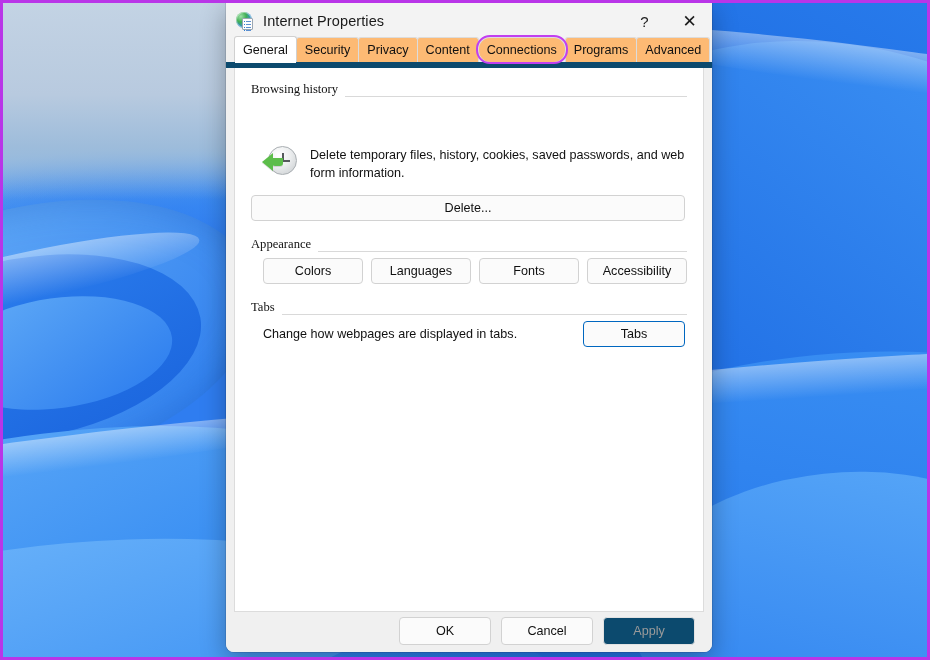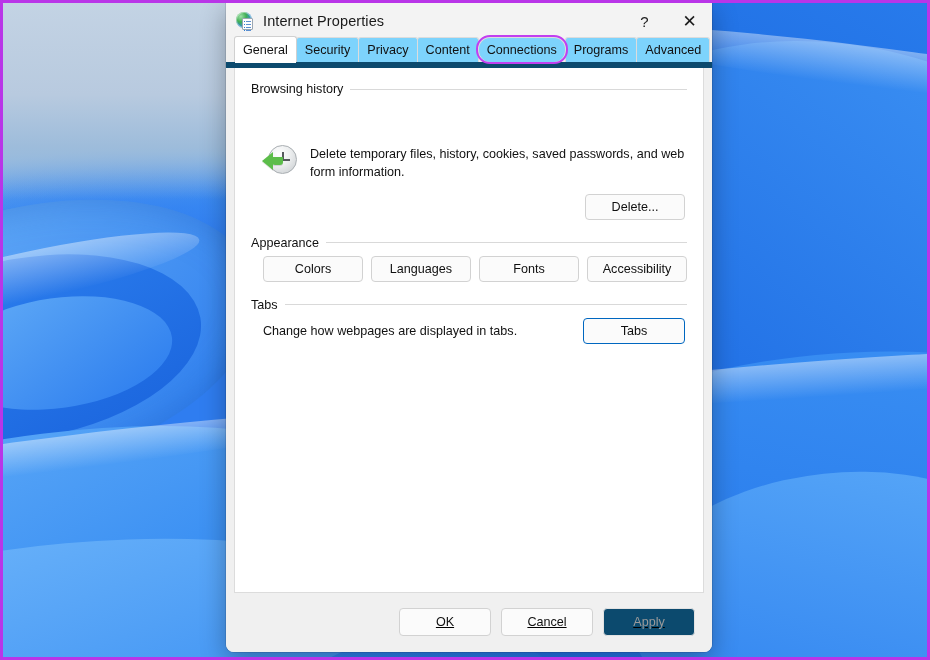--- a/index.html
+++ b/index.html
@@ -137,21 +137,21 @@
     background: #f0f0f0;
     position: relative;
     border-bottom: 6px solid #0c4a6e;
   }
   .tab {
     height: 25px;
     padding: 0 8px;
     display: flex; align-items: center;
     font-size: 12.6px;
     color: #111;
-    background: #7dd3fc;
+    background: #fdba74;
     border: 1px solid #dcdcdc;
     border-bottom: none;
     margin-right: -1px;
     border-radius: 3px 3px 0 0;
     position: relative;
     cursor: default;
     white-space: nowrap;
   }
   .tab.active {
     background: #ffffff;
@@ -177,23 +177,24 @@
     border: 1px solid #dcdcdc;
     border-top: none;
     margin: 0 8px;
     padding: 14px 16px 0 16px;
     position: relative;
   }
 
   
   .group { margin-bottom: 3px; }
   .group-head {
-    display: flex; align-items: center;
+    display: flex; align-items: flex-end;
     font-size: 12.6px; color: #111;
     margin-bottom: 6px;
+    font-family: Liberation Serif, serif;
   }
   .group-head .gh-label { white-space: nowrap; padding-right: 7px; }
   .group-head .gh-rule { flex: 1 1 auto; height: 1px; background: #d9d9d9; }
 
   .history-row { display: flex; align-items: flex-start; padding: 4px 0 0 12px; margin-top: 44px; }
   .clock-icon {
     width: 34px; height: 34px; flex: 0 0 auto; margin-right: 13px;
     position: relative;
   }
   .clock-face {
@@ -234,44 +235,43 @@
     background: #fbfbfb;
     border: 1px solid #d2d2d2;
     border-radius: 4px;
     cursor: default;
     display: inline-flex; align-items: center; justify-content: center;
   }
   .btn.disabled { color: #9a9a9a; background: #0c4a6e; border-color: #e2e2e2; }
   .btn.focus { border: 1.6px solid #0067c0; background: #fbfbfb; }
 
   .btn-row { display: flex; }
-  .hist-buttons { justify-content: flex-end; gap: 8px; margin: 12px 0 0 0; padding-right: 2px; }
+  .hist-buttons { justify-content: flex-end; gap: 8px; margin: 12px 0 0 0; padding-right: 2px; flex-direction: column; }
   .hist-buttons .btn { min-width: 100px; }
 
   .appearance-buttons { gap: 8px; margin-top: 4px; padding: 0 2px 0 12px; }
   .appearance-buttons .btn { min-width: 100px; flex: 1 1 0; }
 
   .tabs-row {
     display: flex; align-items: center; justify-content: space-between;
     padding: 0 2px 0 12px;
   }
   .tabs-row .desc { font-size: 12.6px; color: #111; }
   .tabs-row .btn { min-width: 102px; }
 
   .spacer-group { margin-top: 16px; }
 
   
   .footer {
     flex: 0 0 auto;
-    height: 59px;
+    height: 40px;
     display: flex; align-items: center; justify-content: flex-end;
     gap: 10px;
     padding: 0 17px 2px 0;
     background: #f0f0f0;
-    text-decoration: underline;
   }
   .footer .btn { min-width: 92px; height: 28px; }
 </style>
 </head>
 <body>
 
 <div id="screen">
 
   <div id="wallpaper">
     <div class="band b6"></div>

